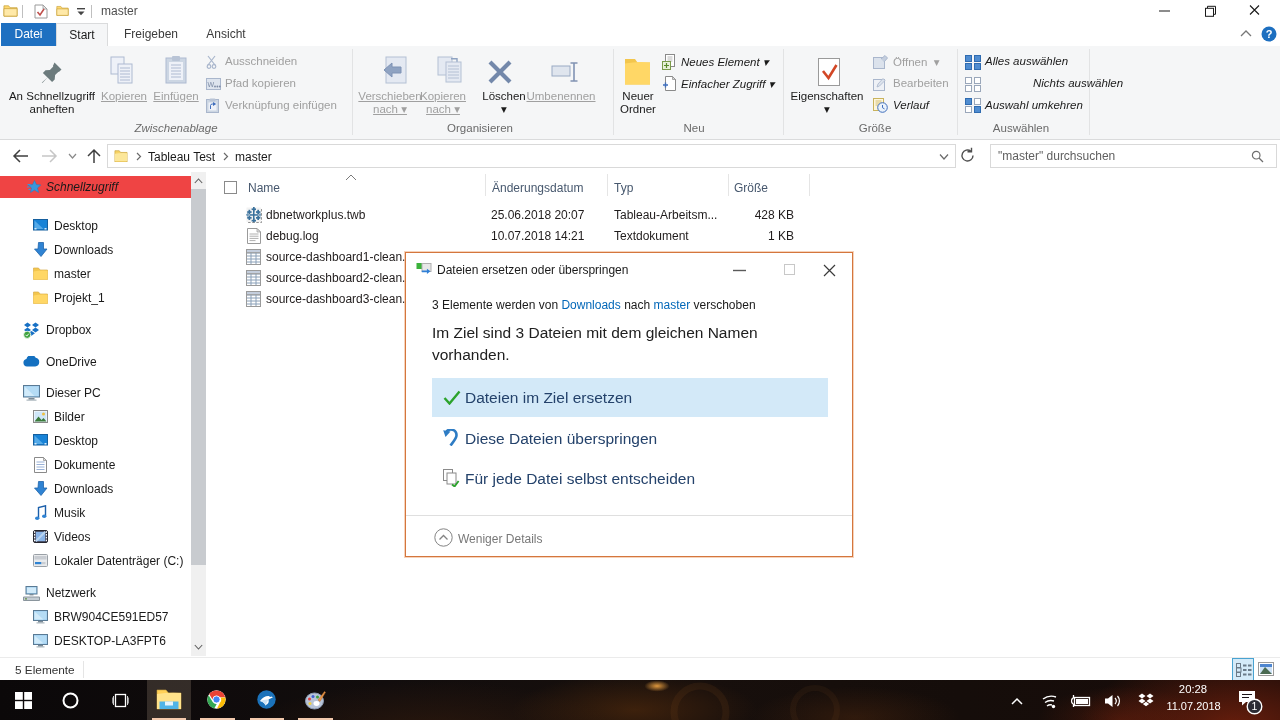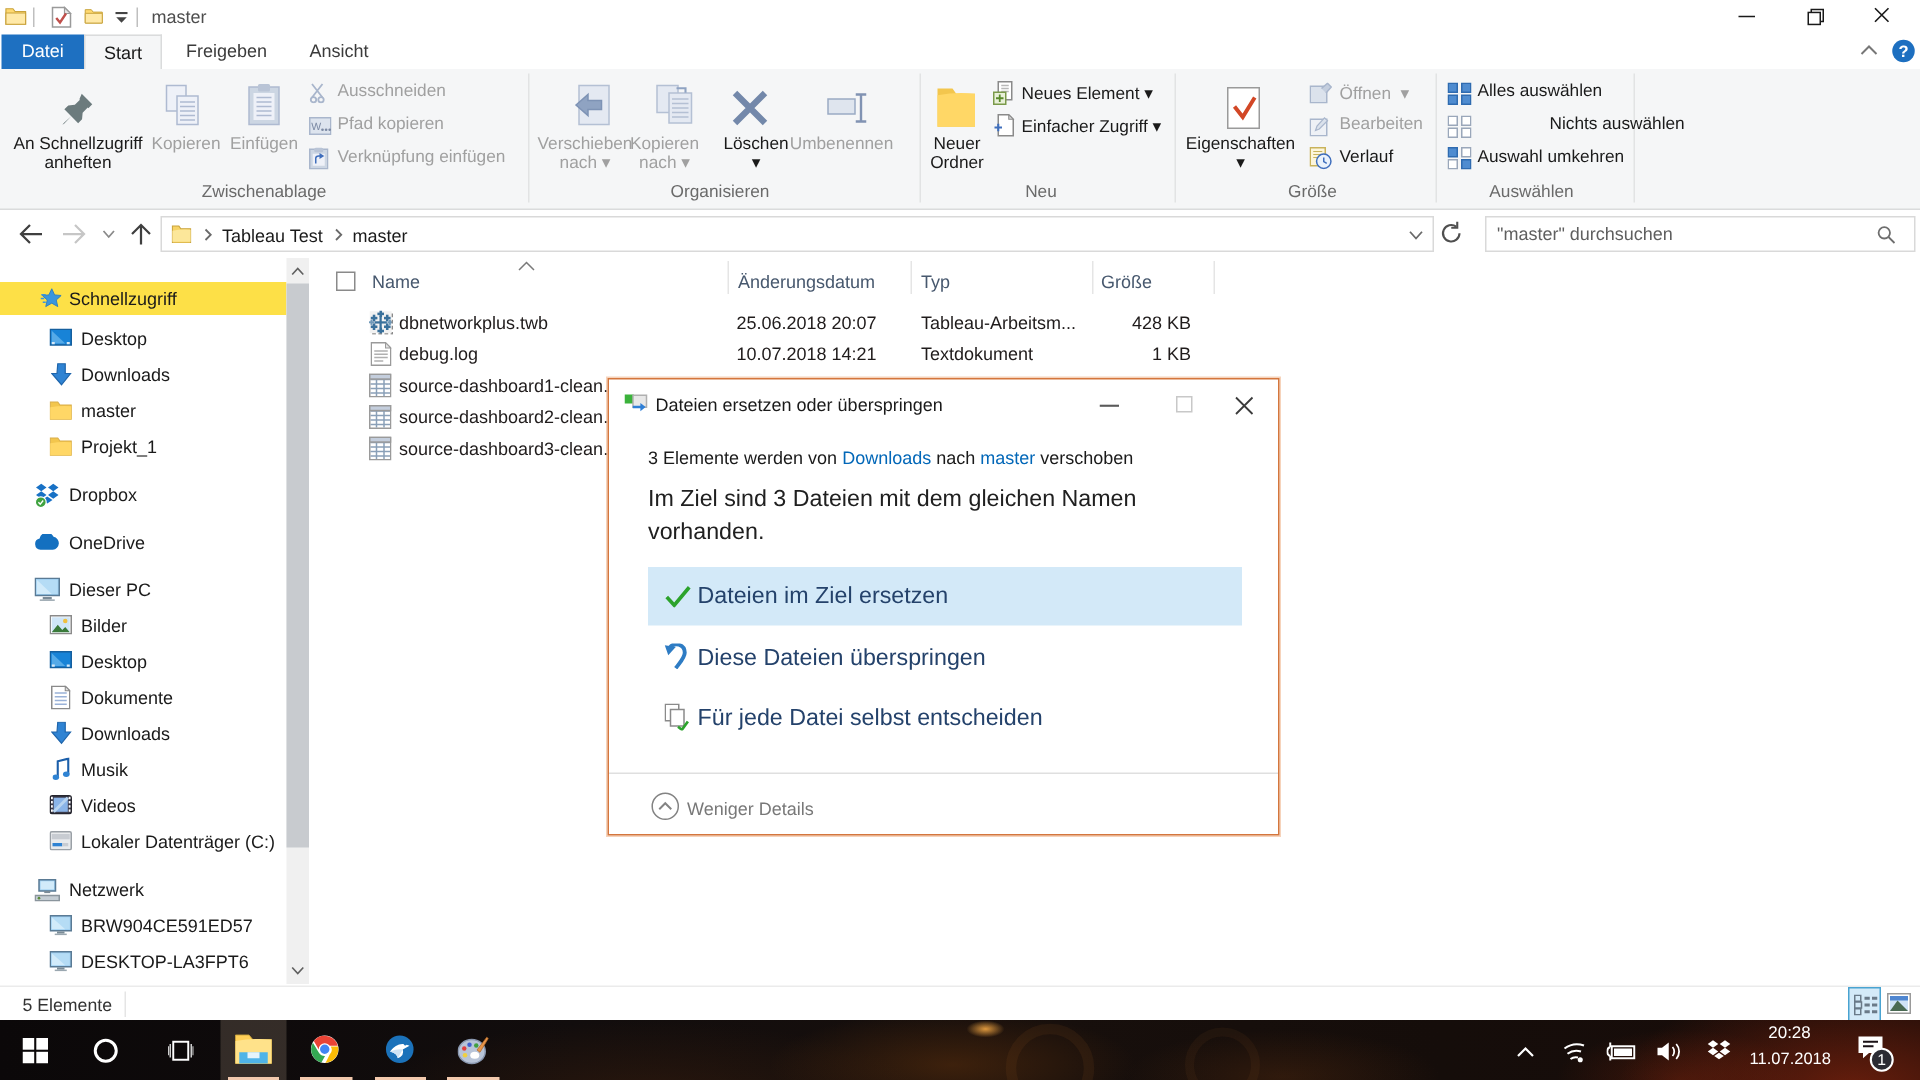--- a/index.html
+++ b/index.html
@@ -13,23 +13,23 @@
 
 #tabrow { left:0; top:23px; width:1280px; height:23px; background:#fff; }
 #tab-datei { left:1px; top:0; width:55px; height:23px; background:#1e70c1; color:#fff; font-size:12px; text-align:center; line-height:23px; }
 .tab { top:0; height:23px; font-size:12px; color:#3b3b3b; text-align:center; line-height:23px; }
 #tab-start { left:56px; width:52px; background:#f5f6f7; border:1px solid #dadbdc; border-bottom:none; color:#1a1a1a; }
 
 #ribbon { left:0; top:46px; width:1280px; height:94px; background:#f5f6f7; border-bottom:1px solid #dadbdc; }
 .rsep { top:3px; width:1px; height:86px; background:#e2e3e4; }
 .rlabel { top:76px; font-size:11.5px; color:#6a6a6a; text-align:center; }
 .rbig-label { font-size:11.5px; color:#1a1a1a; text-align:center; line-height:13px; }
-.rbig-label.dis { color:#a0a0a0; }
+.rbig-label.dis { color:#a0a0a0;text-decoration:underline; }
 .rsmall { font-size:11.5px; color:#a0a0a0; white-space:nowrap; }
-.rsmall.en { color:#1a1a1a; }
+.rsmall.en { color:#1a1a1a;font-style:italic; }
 
 #addressrow { left:0; top:140px; width:1280px; height:32px; background:#fff; }
 #addressbox { left:107px; top:4px; width:849px; height:24px; background:#fff; border:1px solid #d9d9d9; }
 #searchbox { left:990px; top:4px; width:287px; height:24px; background:#fff; border:1px solid #d9d9d9; font-size:12px; color:#5f5f5f; line-height:22px; padding-left:7px; }
 .crumb { font-size:12px; color:#1a1a1a; top:5px; }
 
 #main { left:0; top:172px; width:1280px; height:485px; background:#fff; }
 
 #sidebar { left:0; top:0; width:191px; height:485px; background:#fff; }
 .srow { left:0; width:191px; height:22px; }
@@ -108,21 +108,21 @@
 </div>
 
 <div id="ribbon" class="abs">
 
   <div class="abs rsep" style="left:352px;"></div>
   <div class="abs rsep" style="left:613px;"></div>
   <div class="abs rsep" style="left:783px;"></div>
   <div class="abs rsep" style="left:957px;"></div>
   <div class="abs rsep" style="left:1089px;"></div>
 
-  <div class="abs rlabel" style="left:116px;width:120px;">Zwischenablage</div>
+  <div class="abs rlabel" style="left:116px;width:120px;font-style:italic;">Zwischenablage</div>
   <div class="abs rlabel" style="left:420px;width:120px;">Organisieren</div>
   <div class="abs rlabel" style="left:664px;width:60px;">Neu</div>
   <div class="abs rlabel" style="left:845px;width:60px;">Größe</div>
   <div class="abs rlabel" style="left:976px;width:90px;">Auswählen</div>
 
   <svg class="abs" style="left:41px;top:15px;" width="22" height="22" viewBox="0 0 22 22">
     <path d="M13.5 1.5 l7 7 -2.6 2.6 -0.4-0.4 -3.4 3.4 -0.4 4.4 -2.6 2.6 -4.6-4.6 -4.6 4.9 -1.6 1.3 1.2-1.7 5-4.5 -4.6-4.6 2.6-2.6 4.4-0.4 3.4-3.4 -0.4-0.4 z" fill="#6c7b7d"></path>
   </svg>
   <div class="abs rbig-label" style="left:2px;top:44px;width:100px;">An Schnellzugriff anheften</div>
   <svg class="abs" style="left:110px;top:10px;" width="26" height="30" viewBox="0 0 26 30">
@@ -319,21 +319,21 @@
   <div id="searchbox" class="abs">"master" durchsuchen
     <svg class="abs" style="right:12px;top:5px;" width="13" height="13" viewBox="0 0 13 13">
       <circle cx="5.2" cy="5.2" r="3.8" fill="none" stroke="#6e6e6e" stroke-width="1.2"></circle>
       <path d="M8 8 l4 4" stroke="#6e6e6e" stroke-width="1.2"></path>
     </svg>
   </div>
 </div>
 
 <div id="main" class="abs">
   <div id="sidebar" class="abs">
-    <div class="abs srow" style="top:16px;height:22px;background:#fde047;">
+    <div class="abs srow" style="top:4px;height:22px;background:#ef4444;font-style:italic;">
       <svg class="abs" style="left:27px;top:4px;" width="14" height="14" viewBox="0 0 14 14">
         <path d="M7.5 0.5 l1.9 4.1 4.4 0.4 -3.3 3 1 4.4 -4-2.3 -4 2.3 1-4.4 -3.3-3 4.4-0.4 z" fill="#3a96dd" stroke="#2a7abf" stroke-width="0.6"></path>
         <path d="M0.5 4.5 h3 M0 7 h2.5 M1.5 9.5 h2" stroke="#3a96dd" stroke-width="1"></path>
       </svg>
       <div class="lbl" style="left:46px;">Schnellzugriff</div>
     </div>
     <div class="abs srow" style="top:43px;">
       <svg class="abs" style="left:33px;top:4px;" width="15" height="14" viewBox="0 0 15 14">
         <rect x="0.5" y="0.5" width="14" height="10.5" fill="#1883d7" stroke="#155f9e"></rect>
         <path d="M1.5 1.5 l9 8.5 h-9 z" fill="#55aae8"></path>

